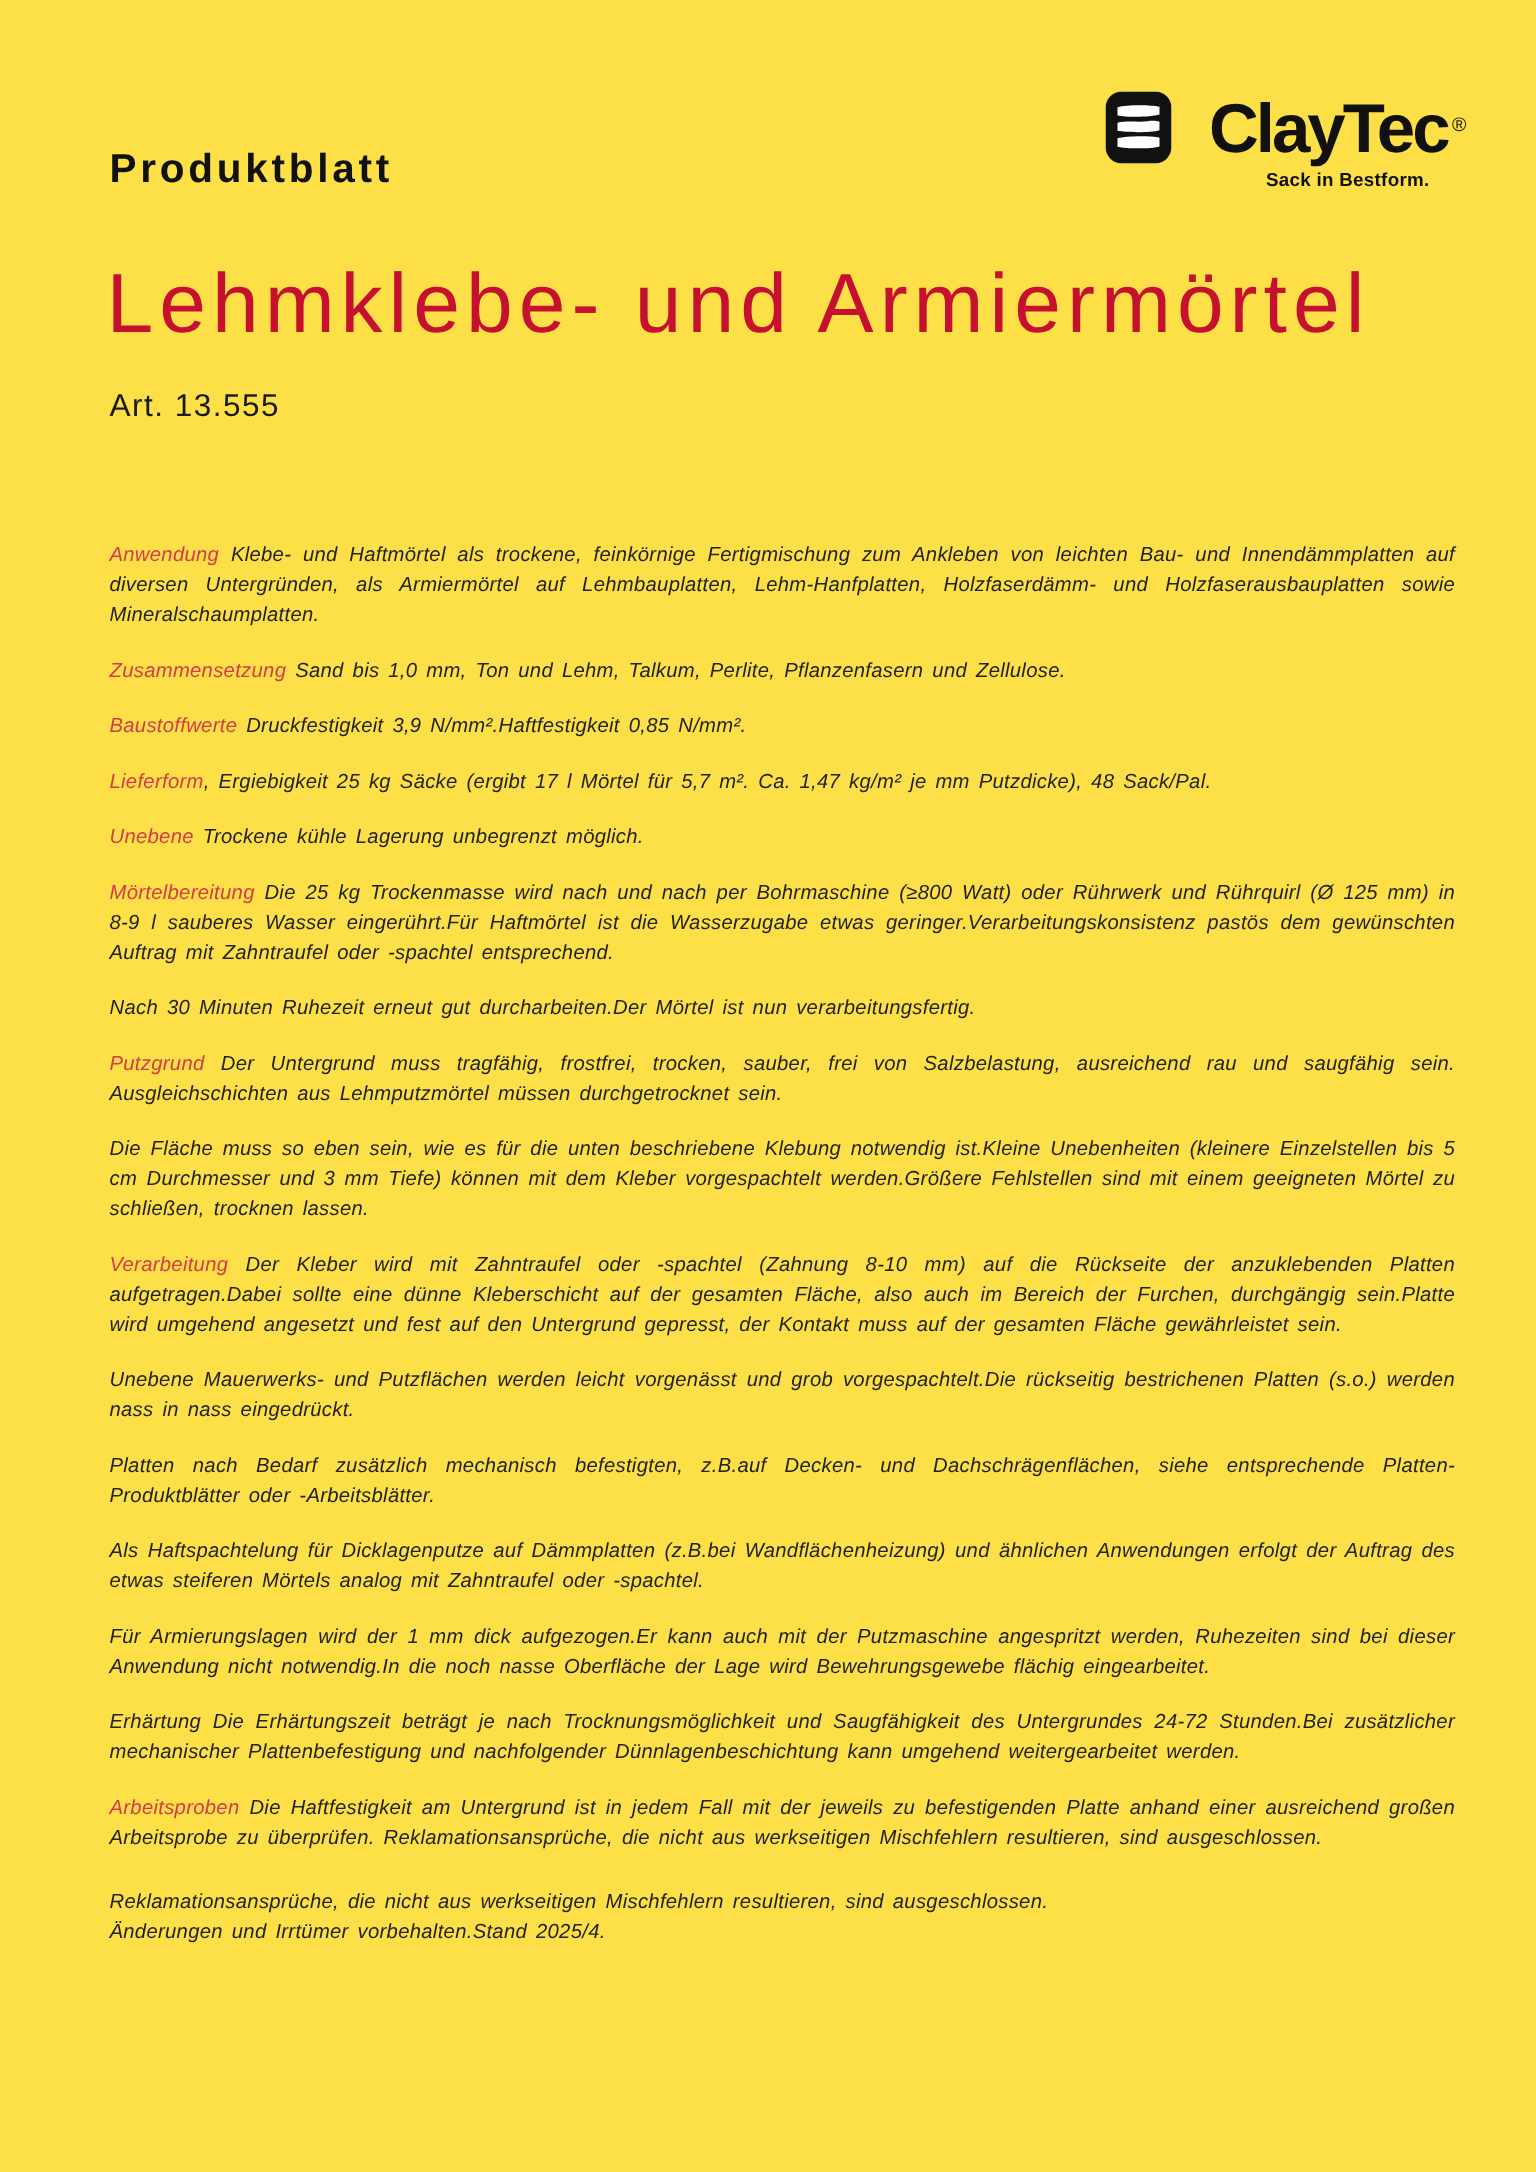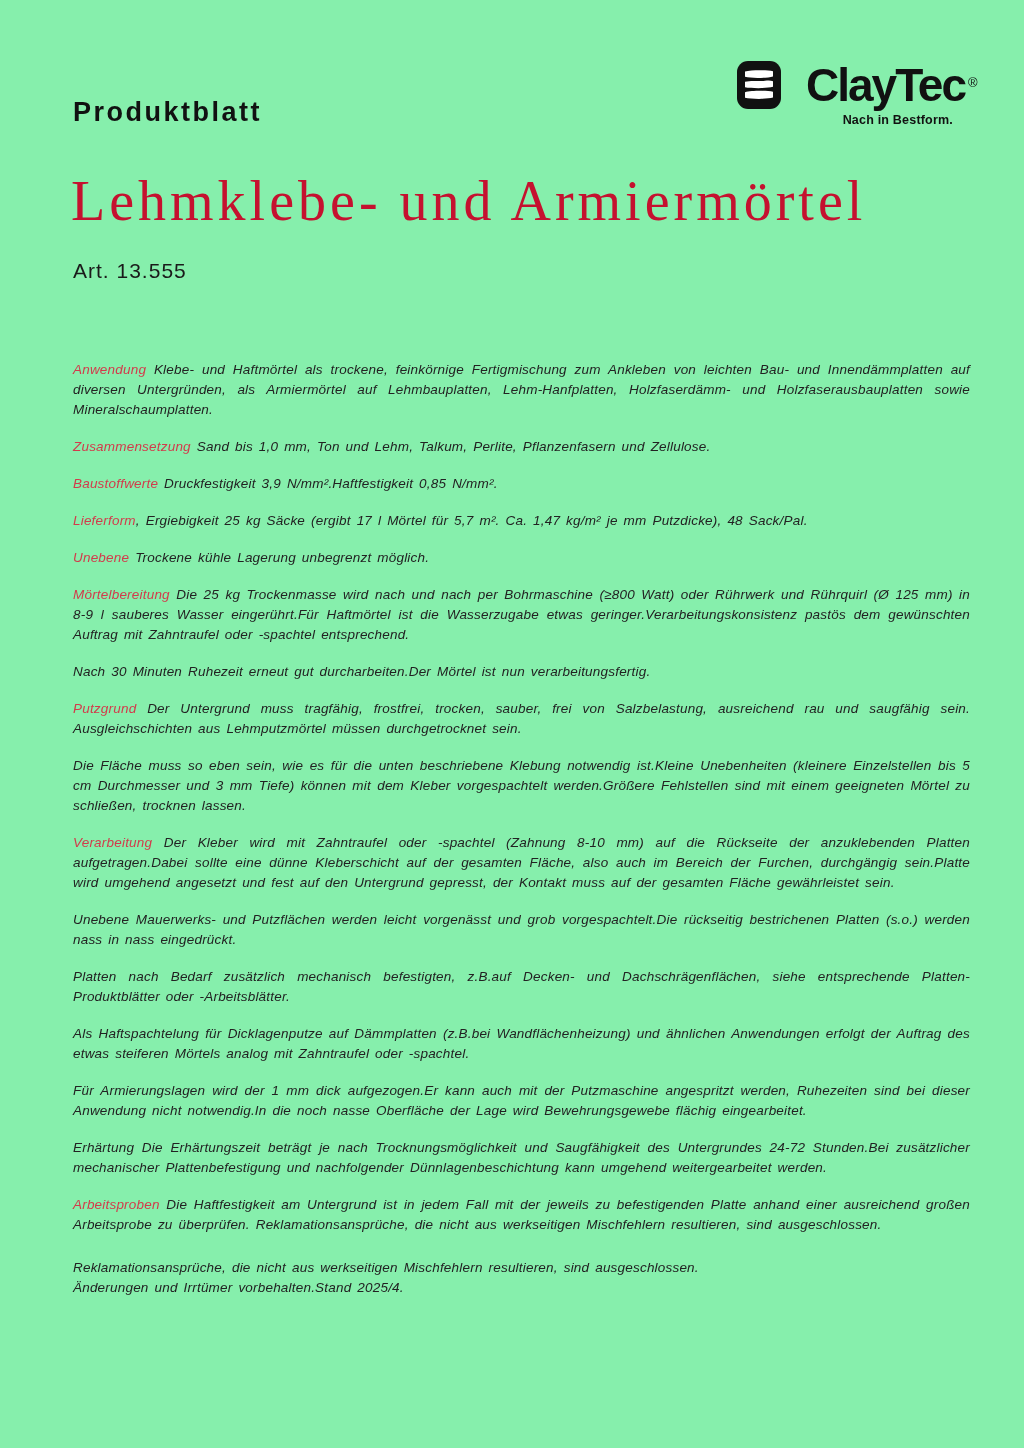--- a/index.html
+++ b/index.html
@@ -1,19 +1,19 @@
 <!DOCTYPE html>
 <html lang="de"><head>
 <meta charset="utf-8">
 <style>
   html,body{margin:0;padding:0;background:#e8e8e8;}
   .page{
     position:relative;
     width:1024px;height:1448px;
-    background:#86efac;
+    background:#fde047;
     margin:0 auto;
     font-family:"Liberation Sans", sans-serif;
     overflow:hidden;
   }
   .kicker{
     position:absolute;left:73px;top:97px;
     font-size:27px;font-weight:700;letter-spacing:2.5px;
     color:#111111;white-space:nowrap;
   }
   .logo{
@@ -29,21 +29,21 @@
     font-size:13px;font-weight:400;letter-spacing:0;
     vertical-align:top;position:relative;top:-2px;left:3px;
   }
   .logo-tagline{
     text-align:right;font-size:12.5px;font-weight:700;
     color:#111111;margin-top:4px;letter-spacing:0.2px;
   }
   .title{
     position:absolute;left:71px;top:171px;
     font-size:56px;font-weight:400;letter-spacing:4px;
-    color:#c5112f;white-space:nowrap;line-height:1.1;font-family:Liberation Serif, serif;
+    color:#c5112f;white-space:nowrap;line-height:1.1;
   }
   .article{
     position:absolute;left:73px;top:259px;
     font-size:21px;font-weight:400;letter-spacing:1px;
     color:#1a1a1a;
   }
   .body-copy{
     position:absolute;left:73px;top:360px;width:897px;
     font-size:13.5px;line-height:20px;
     text-align:justify;
@@ -65,21 +65,21 @@
   <div class="logo">
     <div class="logo-row">
       <svg class="logo-mark" width="44" height="48" viewBox="0 0 44 48" aria-hidden="true">
         <rect x="0" y="0" width="44" height="48" rx="11" fill="#111111"></rect>
         <path d="M8 10.5 C14 8.8 30 8.8 36 10.2 L36 15.4 C30 17.2 14 17.4 8 15.8 Z" fill="#ffffff"></path>
         <path d="M8 20.8 C14 19.3 22 20.6 28 19.8 C31 19.4 34 19.4 36 20.2 L36 25.8 C30 27.6 14 27.4 8 26.2 Z" fill="#ffffff"></path>
         <path d="M8 31.2 C14 29.6 30 29.4 36 30.8 L36 36.6 C30 38.4 14 38.2 8 36.8 Z" fill="#ffffff"></path>
       </svg>
       <div class="logo-word"><span>ClayTec</span><span class="logo-reg">®</span></div>
     </div>
-    <div class="logo-tagline">Nach in Bestform.</div>
+    <div class="logo-tagline">Sack in Bestform.</div>
   </div>
 
   <div class="title">Lehmklebe- und Armiermörtel</div>
 
   <div class="article">Art. 13.555</div>
 
   <div class="body-copy">
     <p><span class="label">Anwendung</span><span> Klebe- und Haftmörtel als trockene, feinkörnige Fertigmischung zum Ankleben von leichten Bau- und Innendämmplatten auf diversen Untergründen, als Armiermörtel auf Lehmbauplatten, Lehm-Hanfplatten, Holzfaserdämm- und Holzfaserausbauplatten sowie Mineralschaumplatten.</span></p>
     <p><span class="label">Zusammensetzung</span><span> Sand bis 1,0 mm, Ton und Lehm, Talkum, Perlite, Pflanzenfasern und Zellulose.</span></p>
     <p><span class="label">Baustoffwerte</span><span> Druckfestigkeit 3,9 N/mm².Haftfestigkeit 0,85 N/mm².</span></p>

